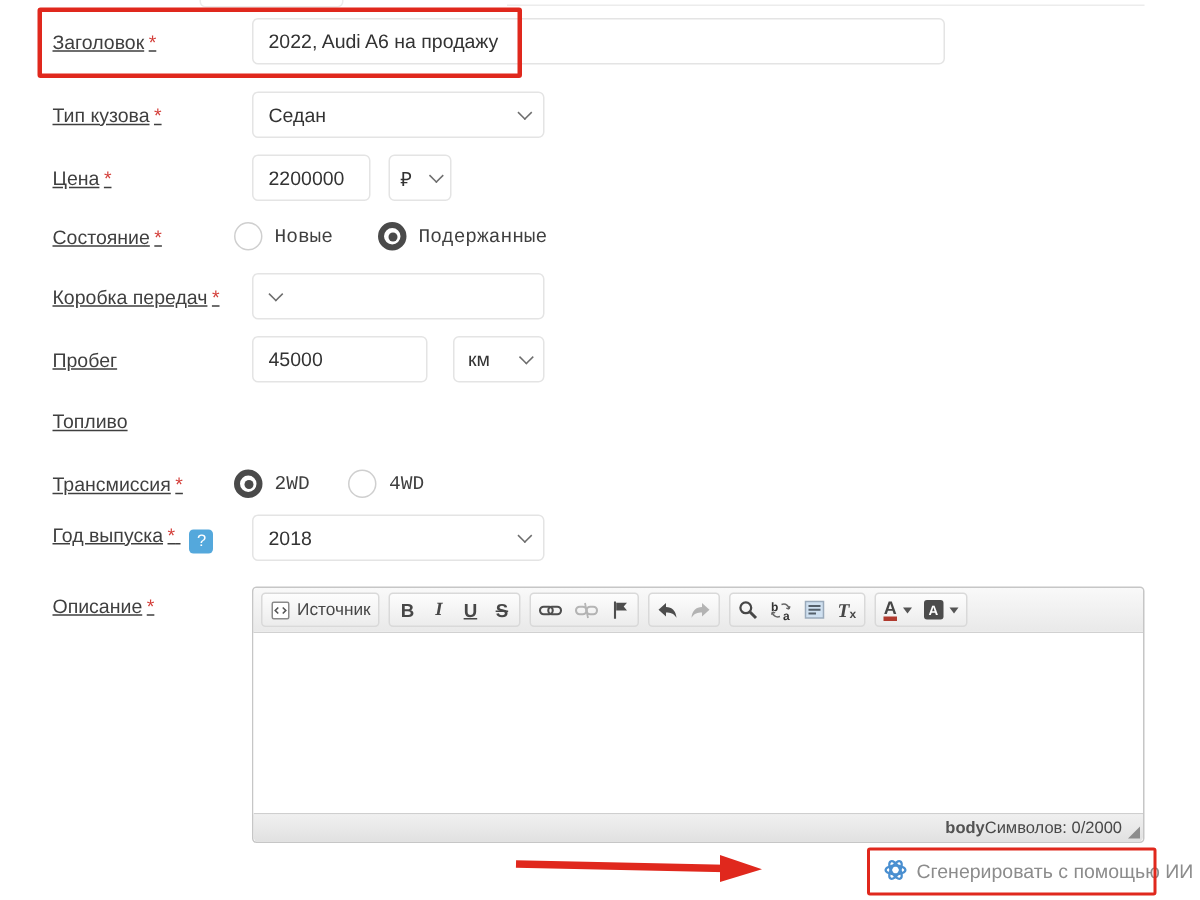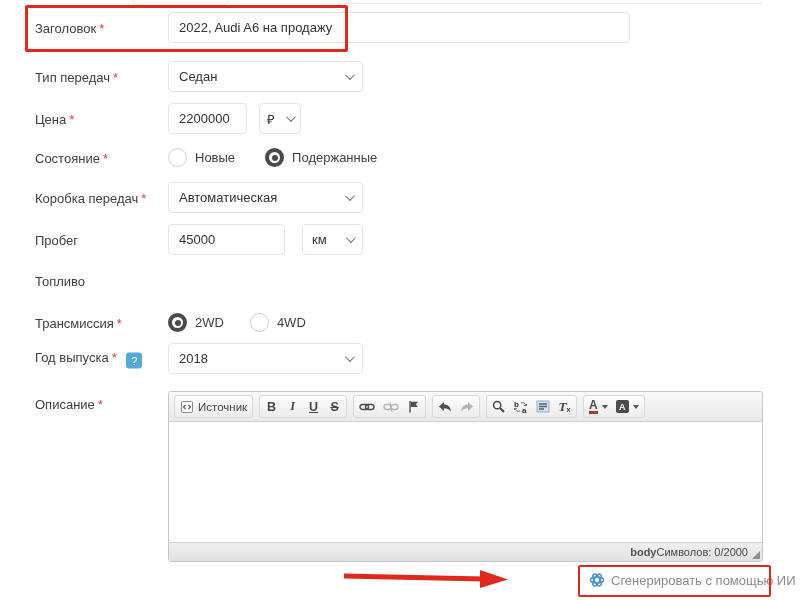--- a/index.html
+++ b/index.html
@@ -1,38 +1,38 @@
 <!DOCTYPE html>
 <html><head>
 <meta charset="utf-8">
 <style>
   * { margin:0; padding:0; box-sizing:border-box; }
   html,body { width:800px; height:600px; background:#ffffff; overflow:hidden;
               font-family:"Liberation Sans", sans-serif; position:relative; }
 
   .row { position:absolute; left:0; width:800px; }
   .label { position:absolute; left:35px; top:50%; transform:translateY(-50%);
-           font-size:13px; color:#3f3f3f; white-space:nowrap; }
+           font-size:13px; color:#3f3f3f; white-space:nowrap;text-decoration:underline; }
   .req { color:#d43f3a; margin-left:3px; }
 
   
   .text-input { position:absolute; left:168px; top:0; height:31px;
                 border:1px solid #e4e4e4; border-radius:4px; background:#fff;
                 font-size:13px; color:#333; padding:0 10px;
                 font-family:"Liberation Sans", sans-serif; }
   .select { position:absolute; left:168px; top:0; height:31px; width:195px;
             border:1px solid #e4e4e4; border-radius:4px; background:#fff;
             display:flex; align-items:center; padding:0 10px; font-size:13px; color:#333;
             cursor:pointer; }
   .select .val { flex:1; }
   .chev { width:7px; height:7px; border-right:1.5px solid #6d6d6d;
           border-bottom:1.5px solid #6d6d6d; transform:rotate(45deg) translateY(-2px); }
 
   
-  .radio-group { position:absolute; left:168px; top:0; display:flex; gap:30px; align-items:flex-start; }
+  .radio-group { position:absolute; left:156px; top:0; display:flex; gap:30px; align-items:flex-start;font-family:Liberation Mono, monospace; }
   .radio-option { display:flex; align-items:center; gap:8px; cursor:pointer; }
   .radio { width:19px; height:19px; border-radius:50%; border:1px solid #cfcfcf;
            background:#fff; position:relative; }
   .radio[data-checked="true"] { border:4px solid #4a4a4a; }
   .radio[data-checked="true"]::after { content:""; position:absolute; left:50%; top:50%;
            width:6px; height:6px; margin:-3px 0 0 -3px; border-radius:50%; background:#4a4a4a; }
   .radio-option .opt-label { font-size:13px; color:#3f3f3f; }
 
   .help-badge { display:inline-block; width:16px; height:16px; margin-left:6px;
                 background:#54a8dc; color:#fff; border-radius:3px; font-size:11px;
@@ -95,21 +95,21 @@
 
 <div class="row" style="top:12px;height:31px">
   <span class="label">
     <span>Заголовок</span><span class="req">*</span>
   </span>
   <input class="text-input" style="width: 462px;" type="text" value="2022, Audi A6 на продажу">
 </div>
 
 <div class="row" style="top:61px;height:31px">
   <span class="label">
-    <span>Тип передач</span><span class="req">*</span>
+    <span>Тип кузова</span><span class="req">*</span>
   </span>
   <div class="select">
     <span class="val">Седан</span>
     <span class="chev"></span>
   </div>
 </div>
 
 <div class="row" style="top:103px;height:31px">
   <span class="label">
     <span>Цена</span><span class="req">*</span>
@@ -135,21 +135,20 @@
       <span class="opt-label">Подержанные</span>
     </span>
   </div>
 </div>
 
 <div class="row" style="top:182px;height:31px">
   <span class="label">
     <span>Коробка передач</span><span class="req">*</span>
   </span>
   <div class="select">
-    <span class="val">Автоматическая</span>
     <span class="chev"></span>
   </div>
 </div>
 
 <div class="row" style="top:224px;height:31px">
   <span class="label">
     <span>Пробег</span>
   </span>
   <input class="text-input" style="width: 117px;" type="text" value="45000">
   <div class="select" style="left:302px;width:61px;padding:0 9px">

